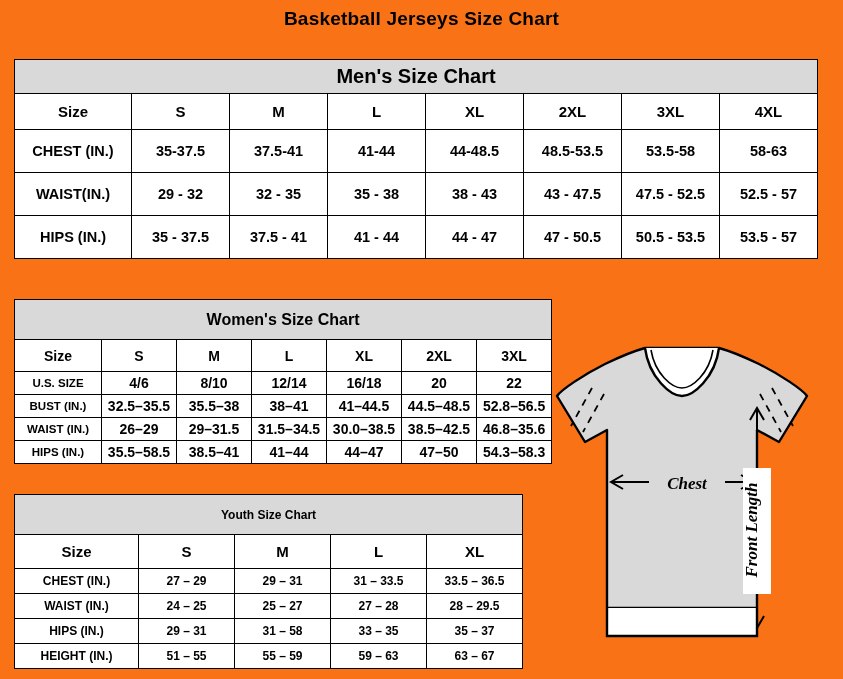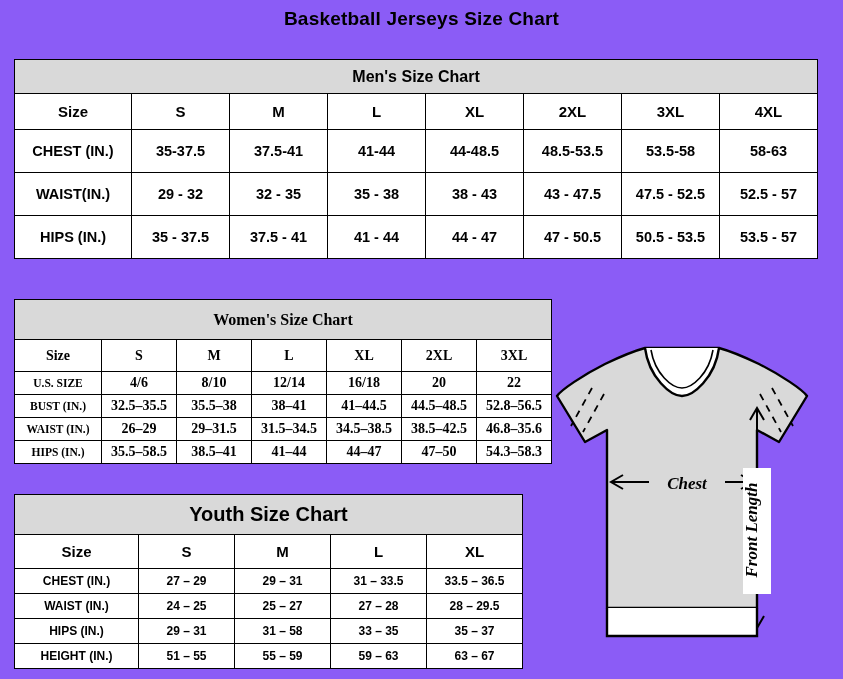--- a/index.html
+++ b/index.html
@@ -8,21 +8,21 @@
     padding: 0;
     background: #ffffff;
     font-family: "Liberation Sans", sans-serif;
     color: #000000;
   }
   #page {
     position: relative;
     width: 843px;
     height: 679px;
     overflow: hidden;
-    background: #8b5cf6;
+    background: #f97316;
   }
   .page-title {
     text-align: center;
     font-size: 19px;
     font-weight: bold;
     letter-spacing: 0.2px;
     padding-top: 8px;
     padding-bottom: 6px;
   }
 
@@ -54,45 +54,44 @@
   }
 
   
   #men-table {
     position: absolute;
     left: 14px;
     top: 59px;
     width: 803px;
   }
   #men-table td { font-size: 14px; }
-  #men-table .section-head td { font-size: 16px; }
+  #men-table .section-head td { font-size: 20px; }
   #men-table .body-row td { height: 43px; font-size: 14.5px; }
   #men-table .hdr-row td { height: 36px; font-size: 15px; }
 
   
   #women-table {
     position: absolute;
     left: 14px;
     top: 299px;
     width: 537px;
-    font-family: Liberation Serif, serif;
   }
   #women-table .section-head td { font-size: 16px; height: 40px; }
   #women-table .hdr-row td { height: 32px; font-size: 14px; }
   #women-table .body-row td { height: 23px; font-size: 14px; }
   #women-table .body-row td.rowlabel { font-size: 11.5px; margin-left: 32px; }
 
   
   #youth-table {
     position: absolute;
     left: 14px;
     top: 494px;
     width: 508px;
   }
-  #youth-table .section-head td { font-size: 20px; height: 40px; }
+  #youth-table .section-head td { font-size: 12px; height: 40px; }
   #youth-table .hdr-row td { height: 34px; font-size: 15px; }
   #youth-table .body-row td { height: 25px; font-size: 12px; }
   #youth-table .body-row td.rowlabel { font-size: 12px; }
 
   
   #shirt-diagram {
     position: absolute;
     left: 545px;
     top: 330px;
     width: 290px;
@@ -211,21 +210,21 @@
         <td>38–41</td>
         <td>41–44.5</td>
         <td>44.5–48.5</td>
         <td>52.8–56.5</td>
       </tr>
       <tr class="body-row">
         <td class="rowlabel">WAIST  (IN.)</td>
         <td>26–29</td>
         <td>29–31.5</td>
         <td>31.5–34.5</td>
-        <td>34.5–38.5</td>
+        <td>30.0–38.5</td>
         <td>38.5–42.5</td>
         <td>46.8–35.6</td>
       </tr>
       <tr class="body-row">
         <td class="rowlabel">HIPS  (IN.)</td>
         <td>35.5–58.5</td>
         <td>38.5–41</td>
         <td>41–44</td>
         <td>44–47</td>
         <td>47–50</td>

